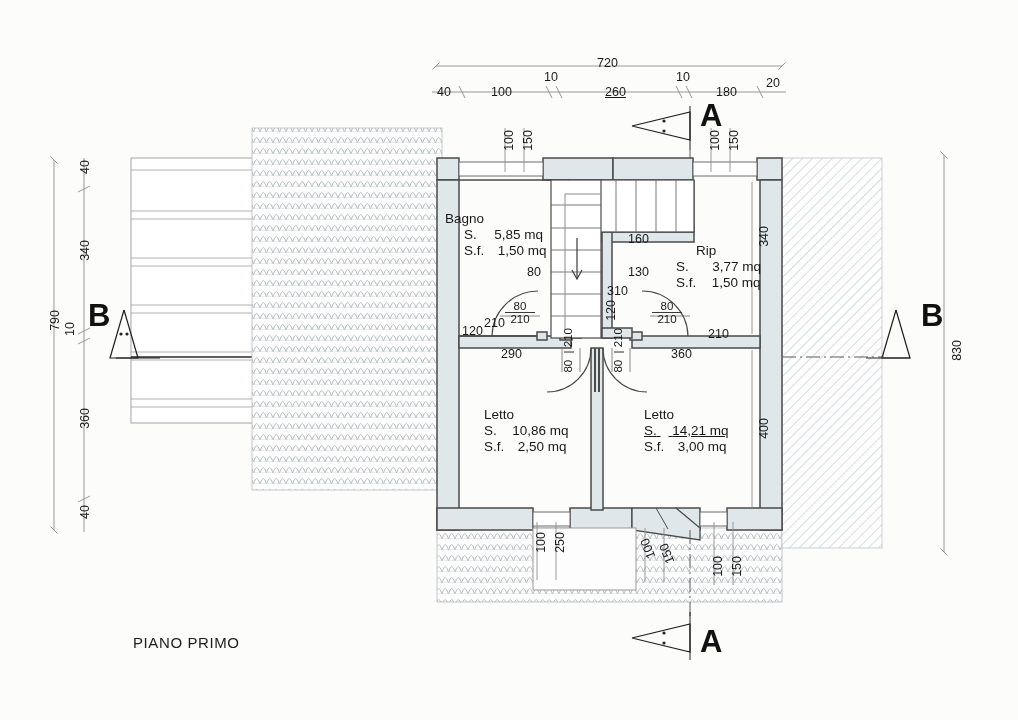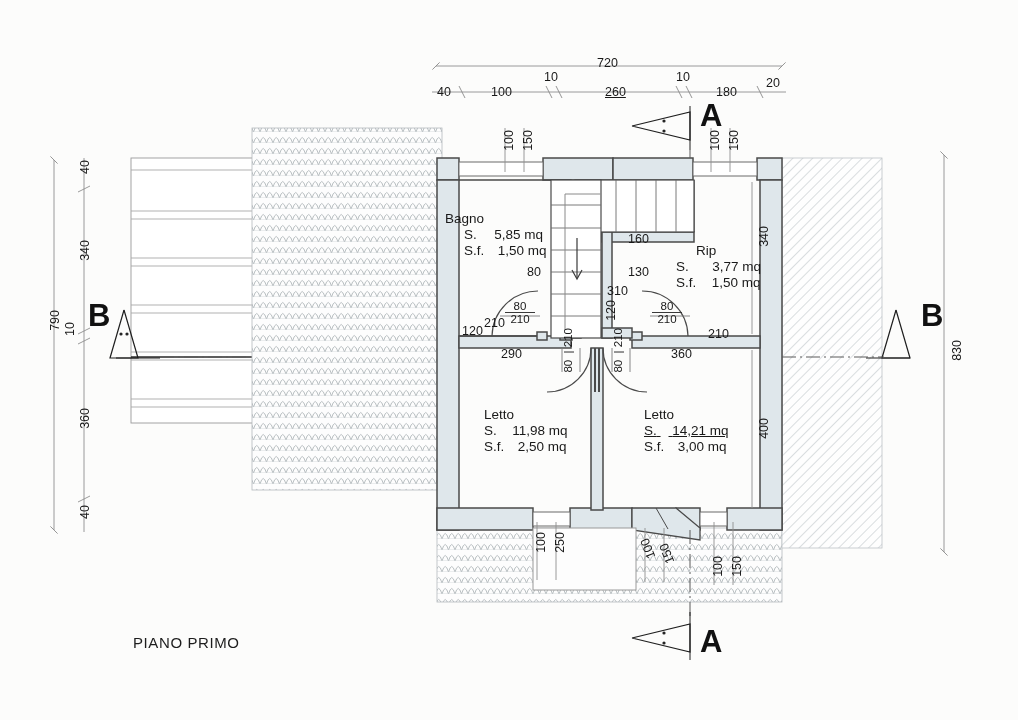--- a/index.html
+++ b/index.html
@@ -311,21 +311,21 @@
   <div class="lbl room" style="left:676px;top:275px;">
     <span>S.f.</span>
     <span style="display:inline-block;width:8px;"></span>
     <span>1,50 mq</span>
   </div>
 
   <div class="lbl room" style="left:484px;top:407px;">Letto</div>
   <div class="lbl room" style="left:484px;top:423px;">
     <span>S.</span>
     <span style="display:inline-block;width:8px;"></span>
-    <span>11,98 mq</span>
+    <span>10,86 mq</span>
   </div>
   <div class="lbl room" style="left:484px;top:439px;">
     <span>S.f.</span>
     <span style="display:inline-block;width:6px;"></span>
     <span>2,50 mq</span>
   </div>
 
   <div class="lbl room" style="left:644px;top:407px;">Letto</div>
   <div class="lbl room" style="left:644px;top:423px;text-decoration:underline;">
     <span>S.</span>

